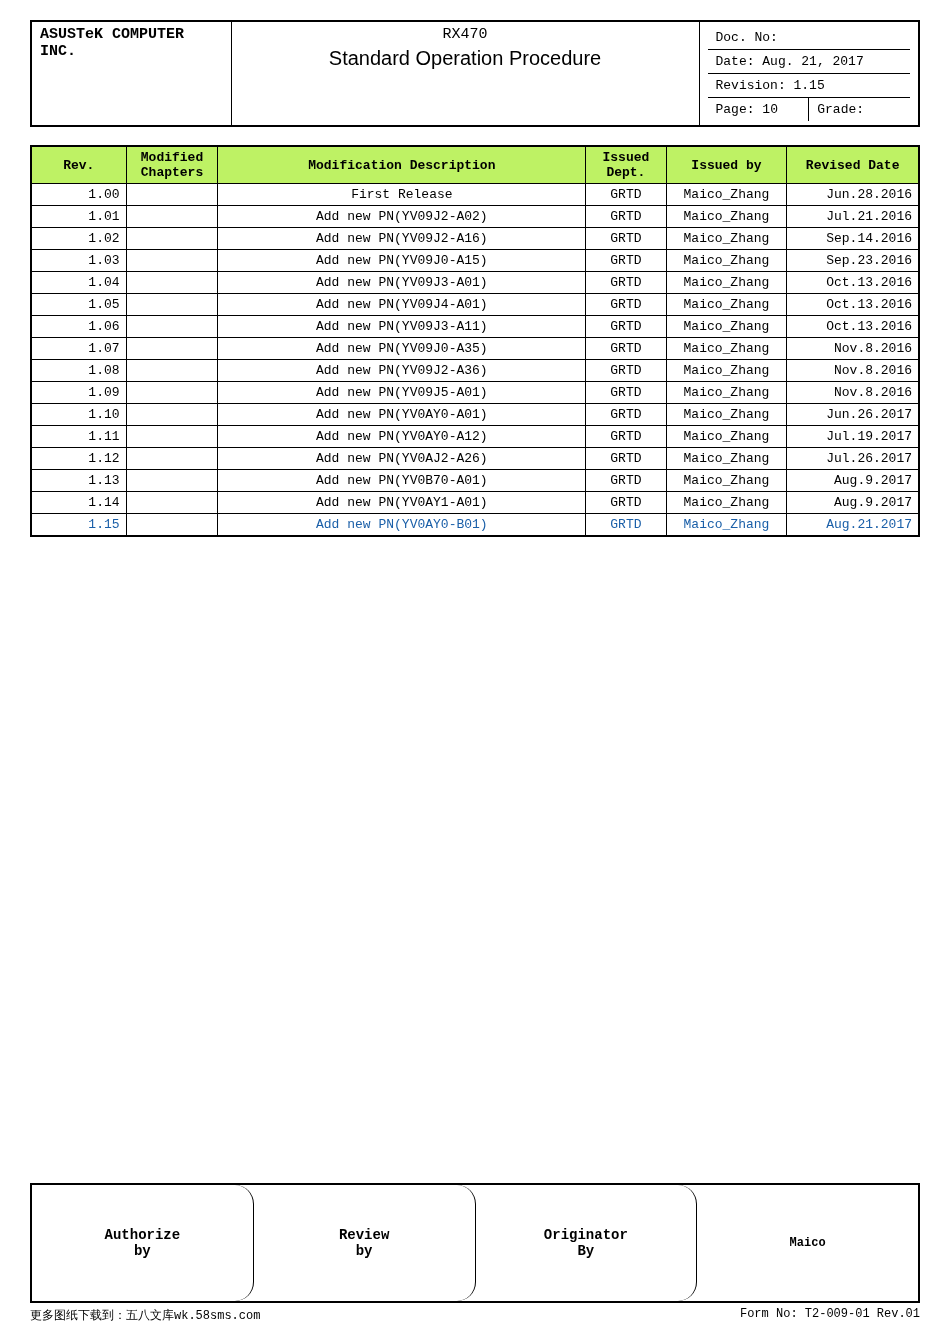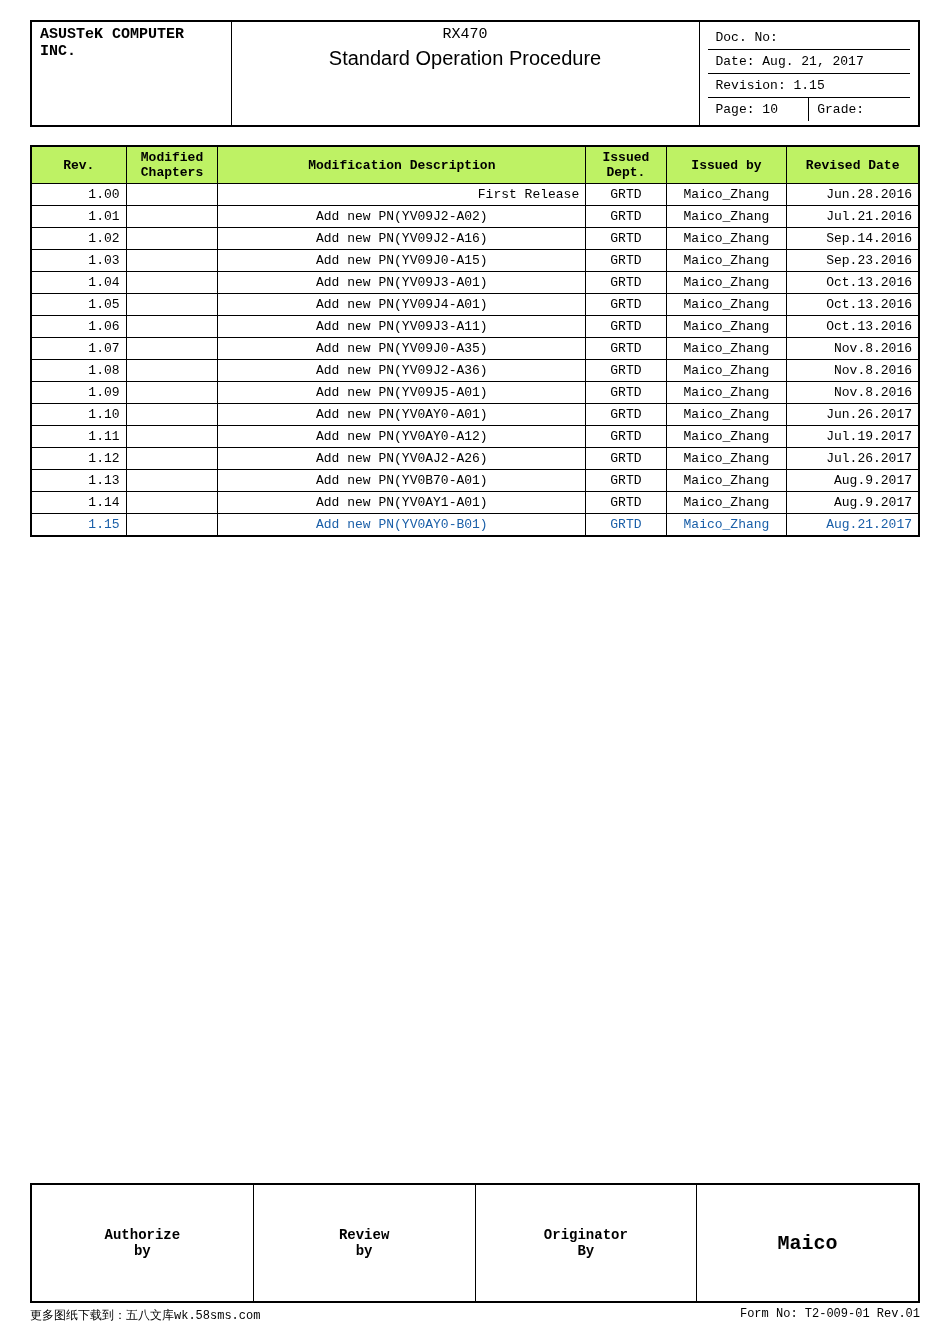--- a/index.html
+++ b/index.html
@@ -119,20 +119,21 @@
       flex: 1;
       border-right: 1px solid #000;
       display: flex;
       flex-direction: column;
       align-items: center;
       justify-content: center;
       padding: 10px;
       text-align: center;
       font-weight: bold;
       font-size: 14px;
+      border-radius: 19px;
     }
     .footer-cell:last-child {
       border-right: none;
     }
 
     
     .bottom-note {
       display: flex;
       justify-content: space-between;
       margin-top: 4px;
@@ -191,21 +192,21 @@
         <th>Modification Description</th>
         <th style="width:70px;">Issued<br>Dept.</th>
         <th style="width:105px;">Issued by</th>
         <th style="width:115px;">Revised Date</th>
       </tr>
     </thead>
     <tbody id="rev-tbody">
     <tr>
           <td class="rev-col" style="text-align: right;">1.00</td>
           <td class="mod-col" style="text-align: center;"></td>
-          <td class="desc-col" style="text-align: right;">First Release</td>
+          <td class="desc-col" style="text-align: center;">First Release</td>
           <td class="dept-col" style="text-align: center;">GRTD</td>
           <td class="issby-col" style="text-align: center;">Maico_Zhang</td>
           <td class="date-col" style="text-align: right;">Jun.28.2016</td>
         </tr>
         <tr>
           <td class="rev-col" style="text-align: right;">1.01</td>
           <td class="mod-col" style="text-align: center;"></td>
           <td class="desc-col" style="text-align: center;">Add new PN(YV09J2-A02)</td>
           <td class="dept-col" style="text-align: center;">GRTD</td>
           <td class="issby-col" style="text-align: center;">Maico_Zhang</td>
@@ -332,21 +333,21 @@
     <div class="footer-cell">
       <span>Authorize<br>by</span>
     </div>
     <div class="footer-cell">
       <span>Review<br>by</span>
     </div>
     <div class="footer-cell">
       <span>Originator<br>By</span>
     </div>
     <div class="footer-cell">
-      <span style="font-size:20px;">Maico</span>
+      <span style="font-size:12px;">Maico</span>
     </div>
   </div>
 
   <div class="bottom-note">
     <span>更多图纸下载到：五八文库wk.58sms.com</span>
     <span>Form No: T2-009-01  Rev.01</span>
   </div>
 
 </div>
 

